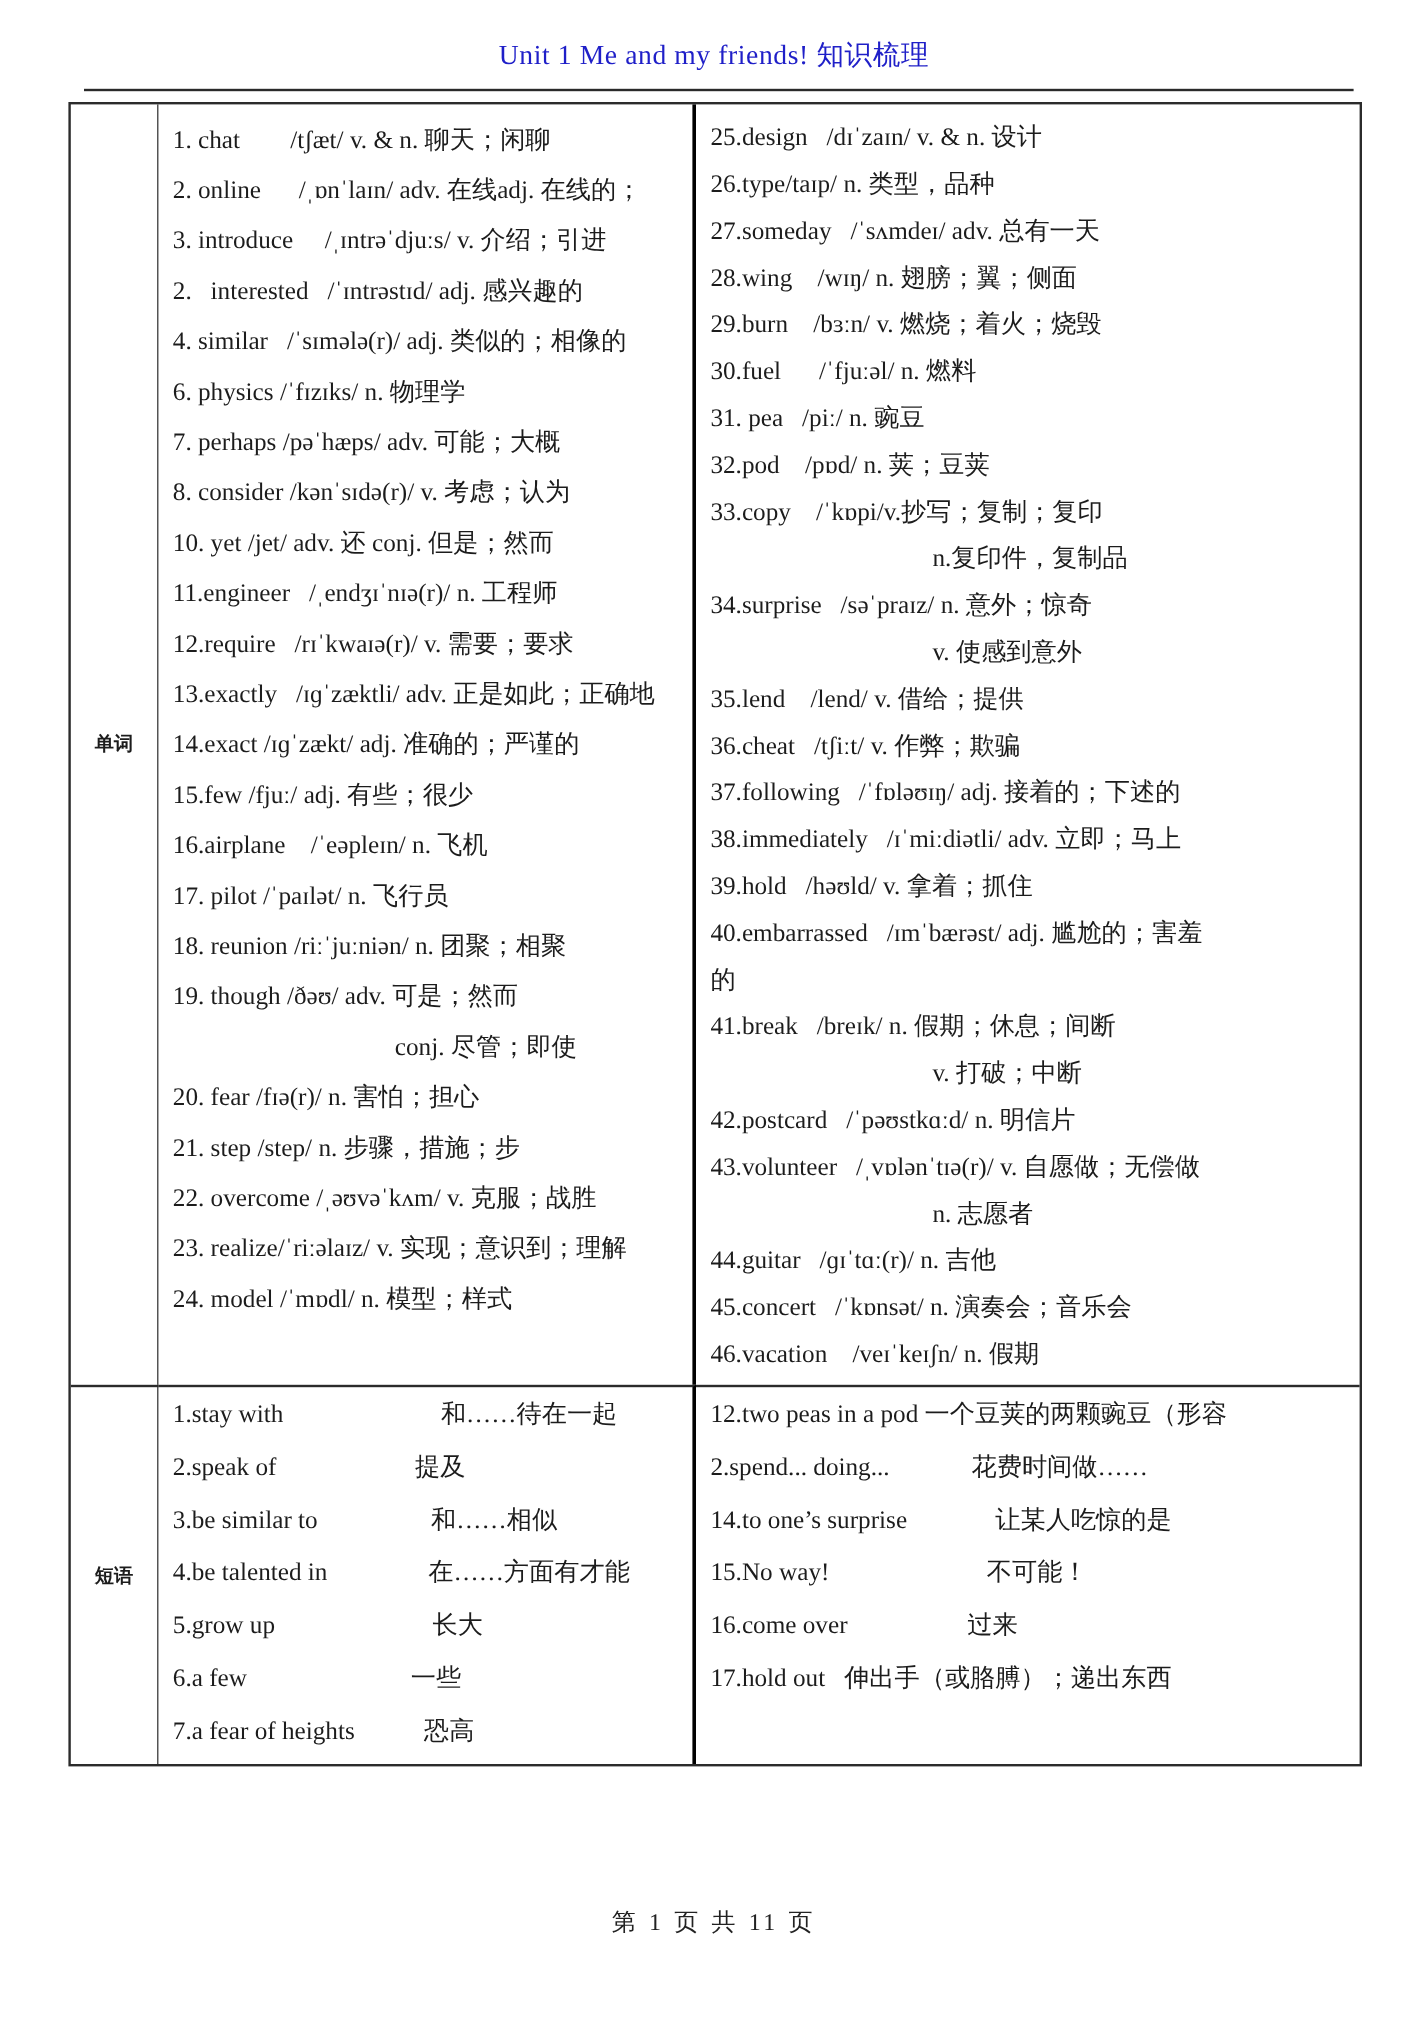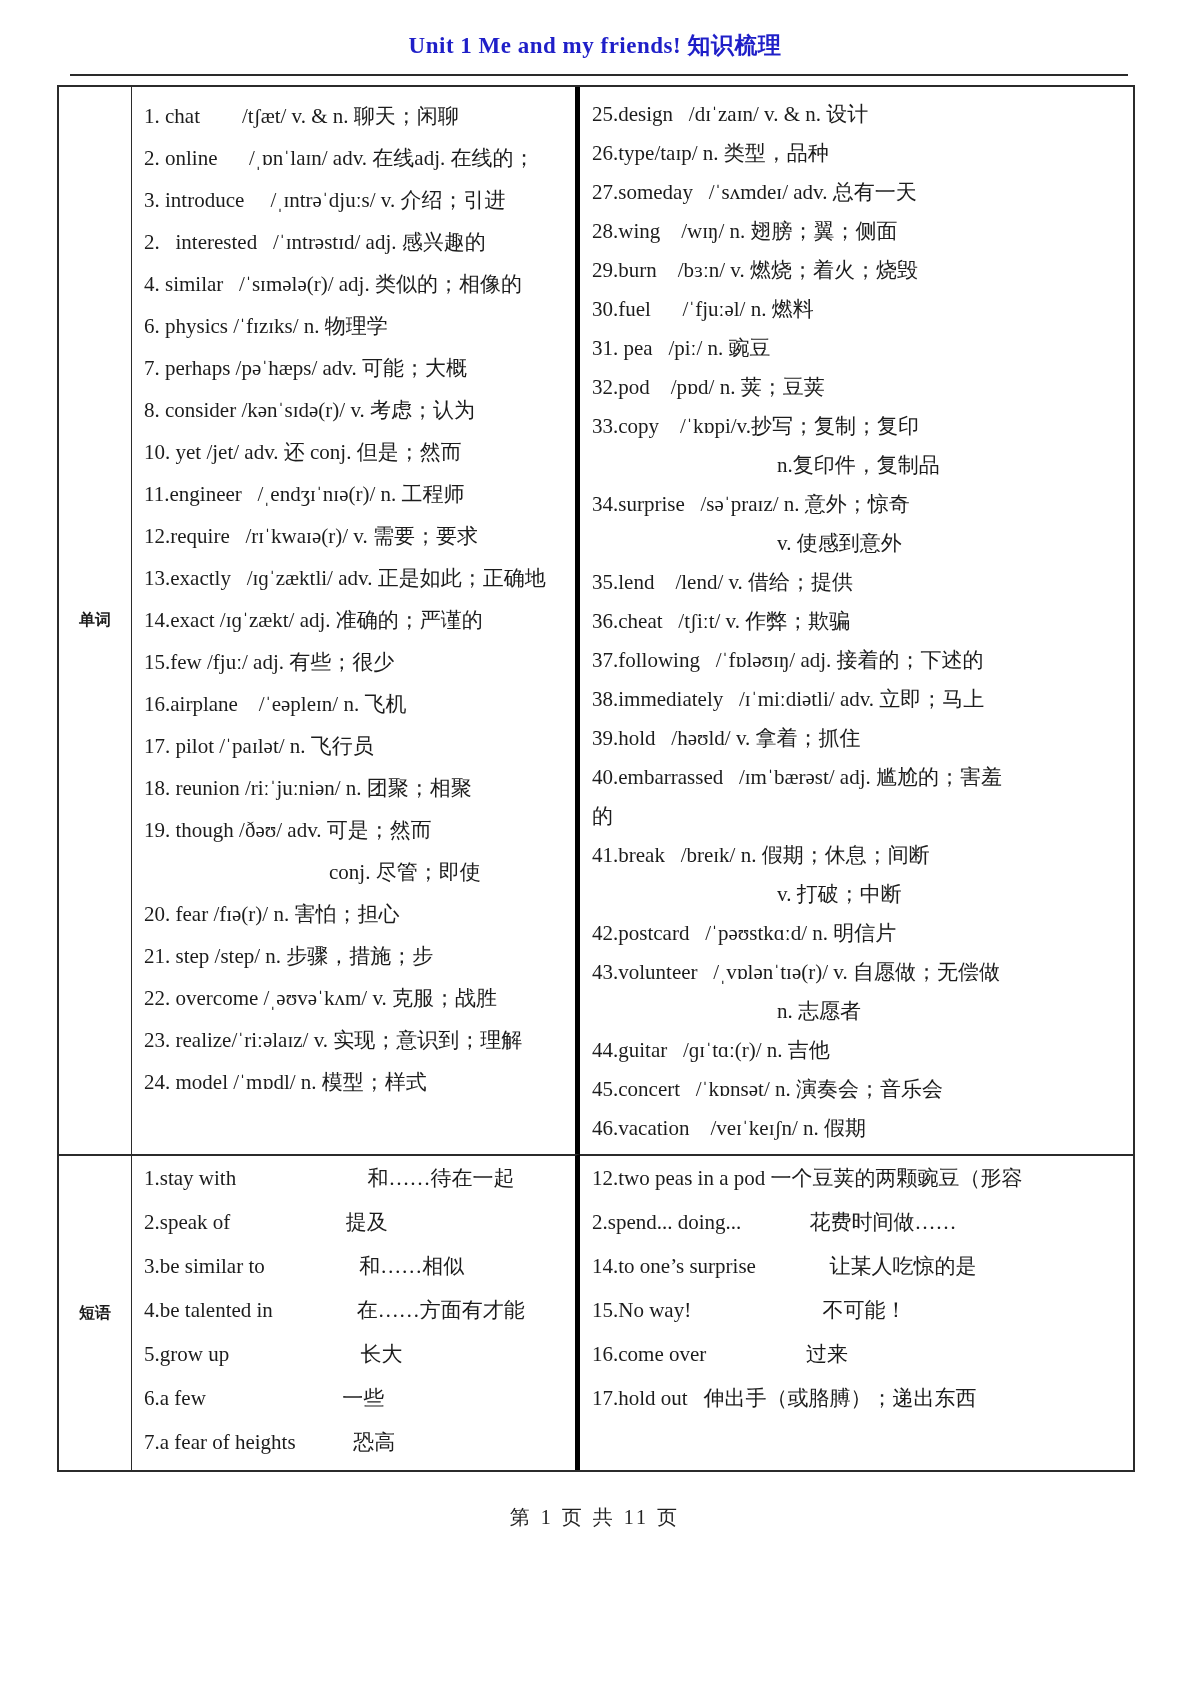--- a/index.html
+++ b/index.html
@@ -3,54 +3,54 @@
 <meta charset="utf-8">
 <style>
   html,body{margin:0;padding:0;background:#e8e8e8;}
   .page{
     width:1190px;height:1682px;background:#ffffff;position:relative;
     font-family:"Liberation Serif","DejaVu Serif",serif;color:#1c1c1c;
     overflow:hidden;box-sizing:border-box;
   }
   .doc-title{
     margin:0;padding-top:30px;text-align:center;
-    font-size:23px;font-weight:bold;color:#1f1fc8;
+    font-size:23px;font-weight:normal;color:#1f1fc8;
     letter-spacing:0.5px;
   }
   .title-rule{
     height:0;border-bottom:2px solid #2a2a2a;
     margin:13px 62px 0 70px;
   }
   .doc-table{
     margin:9px 55px 0 57px;
     border:2px solid #2b2b2b;
     display:grid;
     grid-template-columns:73px 448px 1fr;
     background:#fff;
   }
   .cell{box-sizing:border-box;}
   .label-cell{
     border-right:1px solid #2b2b2b;
     display:flex;align-items:center;justify-content:center;
     font-weight:bold;font-size:16px;
   }
   .content-cell{padding:8px 6px 6px 12px;}
-  .col-a{border-right:5px solid #000000;}
+  .col-a{border-right:3px solid #000000;}
   .row2{border-top:2px solid #2b2b2b;}
   .line{
     white-space:pre-wrap;
     font-size:21px;
     line-height:42px;
   }
   .col-b .line{line-height:39px;}
   .phrase .line{line-height:44px;}
   .line.indent{padding-left:185px;}
   .phrases-cells{padding-top:0;}
   .doc-footer{
-    position:absolute;left:0;right:0;top:1504px;
+    position:absolute;left:0;right:0;top:1588px;
     text-align:center;font-size:20px;letter-spacing:3px;color:#222;
   }
 </style>
 </head>
 <body>
 
 <div class="page">
 
   <div class="doc-title">Unit 1 Me and my friends! 知识梳理</div>
 

